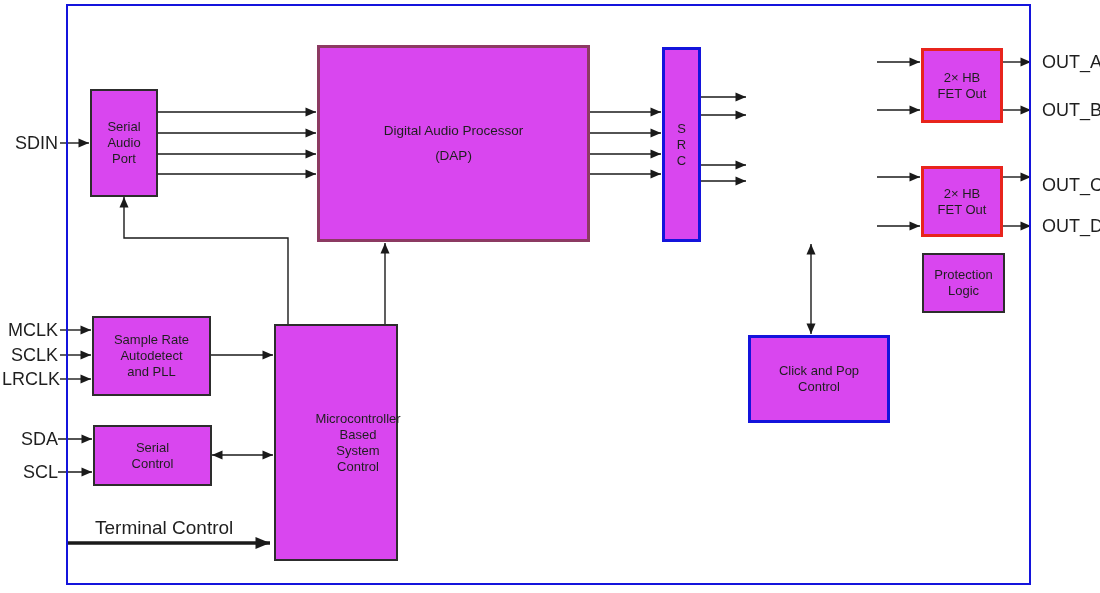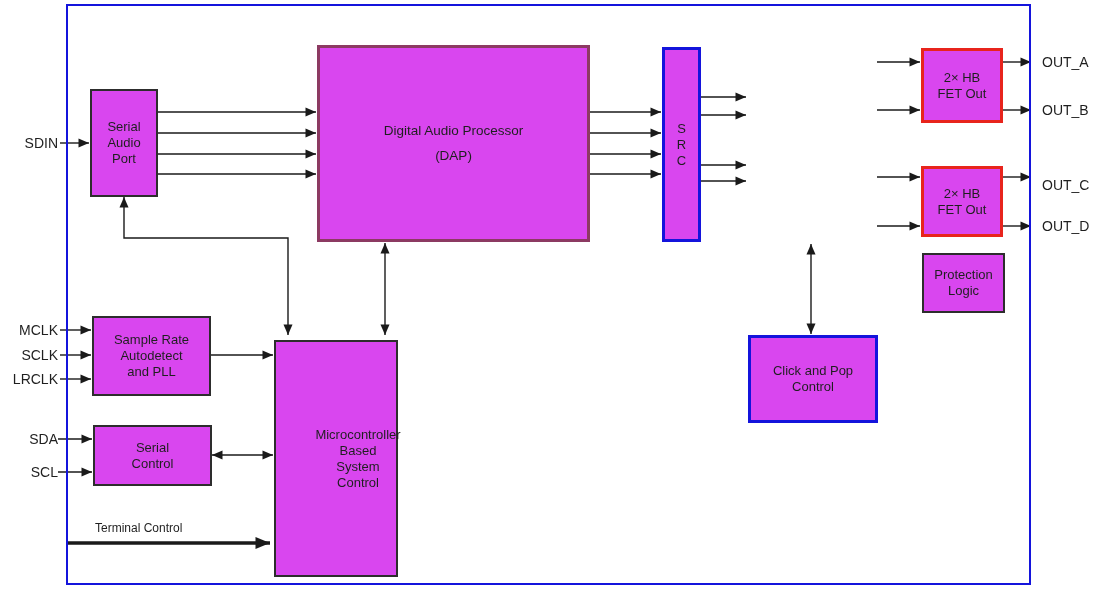--- a/index.html
+++ b/index.html
@@ -12,24 +12,24 @@
   .arrowhead{fill:var(--line-black,#1a1a1a);}
   #chip-outline{position:absolute;left:66px;top:4px;width:965px;height:581px;
        border:2px solid var(--border-blue,#1414dc);box-sizing:border-box;background:transparent;}
   .block{position:absolute;box-sizing:border-box;background:#d946ef;
        display:flex;flex-direction:column;align-items:center;justify-content:center;
        text-align:center;font-size:13px;line-height:16px;}
   .b-dark{border:2.5px solid var(--block-dark,#2d2d2d);}
   .b-blue{border:3px solid var(--border-blue,#1414dc);}
   .b-red{border:3px solid var(--fet-red,#e8241c);}
   .b-purple{border:3px solid var(--dap-purple,#8c3a62);gap:9px;}
-  .pin{position:absolute;font-size:14px;line-height:18px;height:18px;white-space:nowrap;}
+  .pin{position:absolute;font-size:18px;line-height:18px;height:18px;white-space:nowrap;}
   .pin-left{width:56px;text-align:right;left:2px;}
   .pin-right{left:1042px;text-align:left;width:58px;}
-  .inline-label{position:absolute;font-size:12px;line-height:18px;white-space:nowrap;}
+  .inline-label{position:absolute;font-size:19px;line-height:18px;white-space:nowrap;}
   sup{font-size:9px;line-height:0;}
   .src-text{letter-spacing:0;}
 </style>
 </head>
 <body>
 
 <div id="stage">
 
   <svg class="wires" width="1100" height="593" viewBox="0 0 1100 593">
     <defs>
@@ -114,37 +114,37 @@
   <div class="block b-red" style="left:921px;top:166px;width:82px;height:71px;">
     <div>2× HB</div>
     <div>FET Out</div>
   </div>
 
   <div class="block b-dark" style="left:922px;top:253px;width:83px;height:60px;">
     <div>Protection</div>
     <div>Logic</div>
   </div>
 
-  <div class="block b-blue" style="left:748px;top:335px;width:130px;height:88px;">
+  <div class="block b-blue" style="left:748px;top:335px;width:142px;height:88px;">
     <div>Click and Pop</div>
     <div>Control</div>
   </div>
 
   <div class="block b-dark" style="left:92px;top:316px;width:119px;height:80px;">
     <div>Sample Rate</div>
     <div>Autodetect</div>
     <div>and PLL</div>
   </div>
 
   <div class="block b-dark" style="left:93px;top:425px;width:119px;height:61px;">
     <div>Serial</div>
     <div>Control</div>
   </div>
 
-  <div class="block b-dark" style="left:274px;top:340px;width:124px;height:237px;padding-left:44px;">
+  <div class="block b-dark" style="left:274px;top:324px;width:124px;height:237px;padding-left:44px;">
     <div>Microcontroller</div>
     <div>Based</div>
     <div>System</div>
     <div>Control</div>
   </div>
 
   <div class="pin pin-left" style="top:134px;">SDIN</div>
   <div class="pin pin-left" style="top:321px;">MCLK</div>
   <div class="pin pin-left" style="top:346px;">SCLK</div>
   <div class="pin pin-left" style="top:370px;">LRCLK</div>

